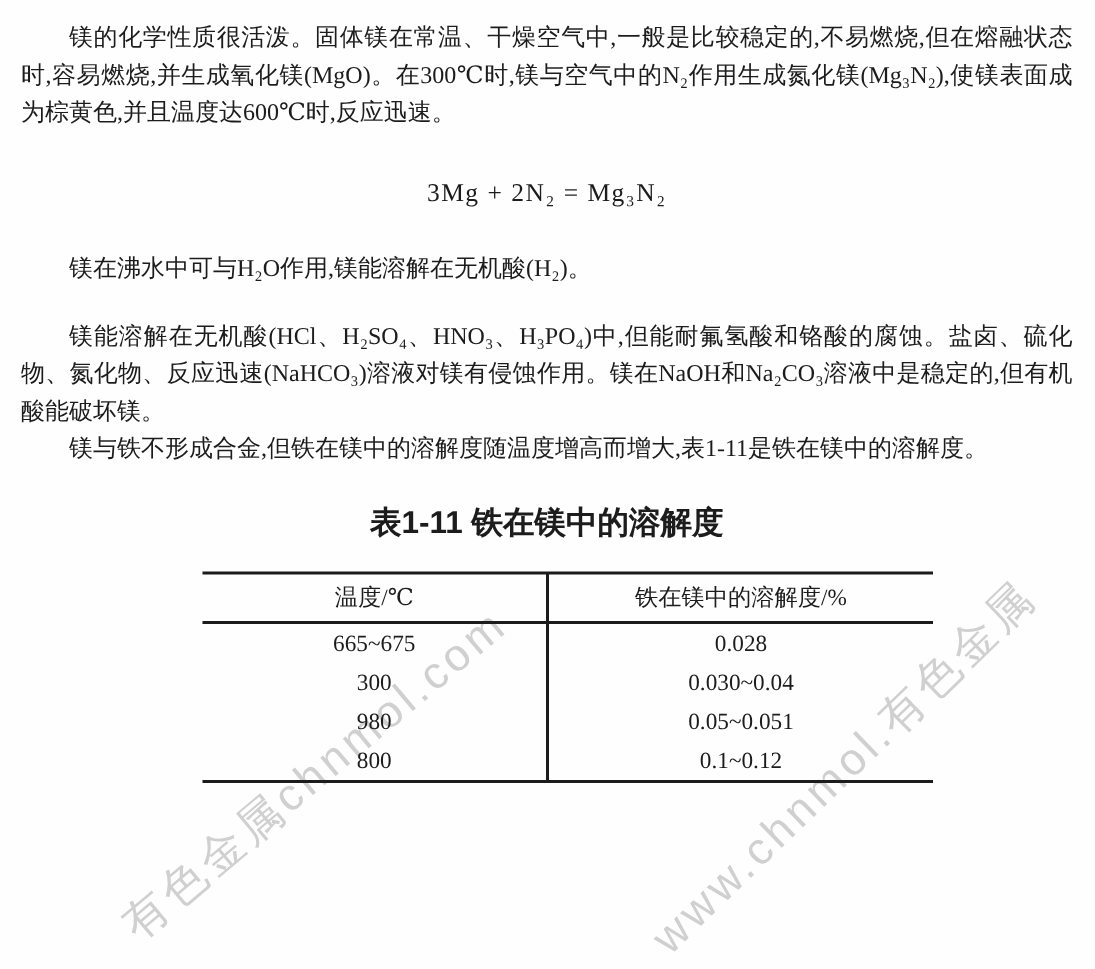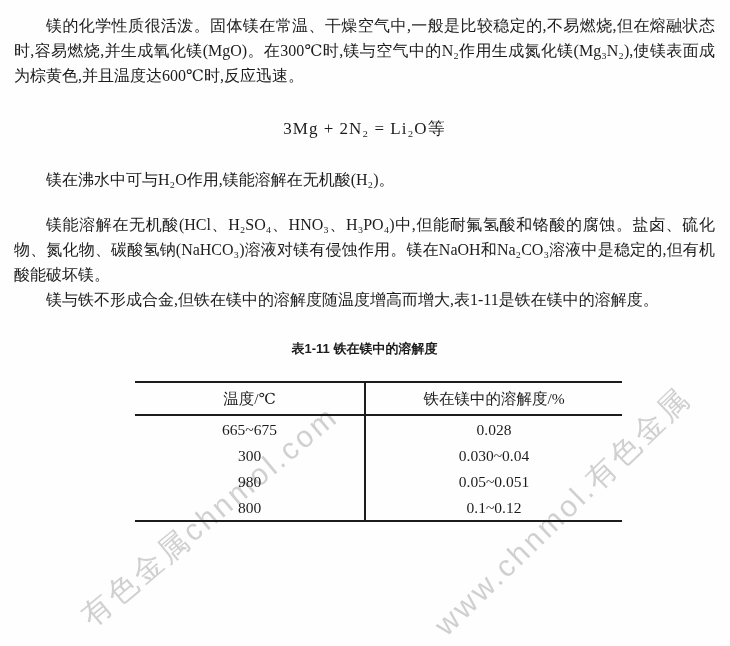--- a/index.html
+++ b/index.html
@@ -43,21 +43,21 @@
   .equation {
     margin-top: 28px;
     text-align: center;
     font-size: 17px;
     letter-spacing: 1px;
   }
   .table-title {
     margin: 24px 0 0 0;
     text-align: center;
     font-weight: bold;
-    font-size: 13px;
+    font-size: 21px;
     font-family: "Liberation Sans", "DejaVu Sans", sans-serif;
   }
   table.solubility {
     margin: 20px 0 0 121px;
     width: 487px;
     border-collapse: collapse;
     border-top: 2px solid #1c1c1c;
     border-bottom: 2px solid #1c1c1c;
     font-size: 15.5px;
   }
@@ -78,25 +78,25 @@
 <body>
 
 <div class="watermark-layer">
   <span class="wm wm-left">有色金属chnmol.com</span>
   <span class="wm wm-right">www.chnmol.有色金属</span>
 </div>
 
 <div class="content">
   <p class="para para-1">镁的化学性质很活泼。固体镁在常温、干燥空气中,一般是比较稳定的,不易燃烧,但在熔融状态时,容易燃烧,并生成氧化镁(MgO)。在300℃时,镁与空气中的N₂作用生成氮化镁(Mg₃N₂),使镁表面成为棕黄色,并且温度达600℃时,反应迅速。</p>
 
-  <div class="equation">3Mg + 2N₂ = Li₂O等</div>
+  <div class="equation">3Mg + 2N₂ = Mg₃N₂</div>
 
   <p class="para para-2">镁在沸水中可与H₂O作用,镁能溶解在无机酸(H₂)。</p>
 
-  <p class="para para-3">镁能溶解在无机酸(HCl、H₂SO₄、HNO₃、H₃PO₄)中,但能耐氟氢酸和铬酸的腐蚀。盐卤、硫化物、氮化物、碳酸氢钠(NaHCO₃)溶液对镁有侵蚀作用。镁在NaOH和Na₂CO₃溶液中是稳定的,但有机酸能破坏镁。</p>
+  <p class="para para-3">镁能溶解在无机酸(HCl、H₂SO₄、HNO₃、H₃PO₄)中,但能耐氟氢酸和铬酸的腐蚀。盐卤、硫化物、氮化物、反应迅速(NaHCO₃)溶液对镁有侵蚀作用。镁在NaOH和Na₂CO₃溶液中是稳定的,但有机酸能破坏镁。</p>
 
 
   <p class="para para-5">镁与铁不形成合金,但铁在镁中的溶解度随温度增高而增大,表1-11是铁在镁中的溶解度。</p>
 
   <div class="table-title">表1-11  铁在镁中的溶解度</div>
 
   <table class="solubility">
     <thead>
       <tr>
         <th>温度/℃</th>

